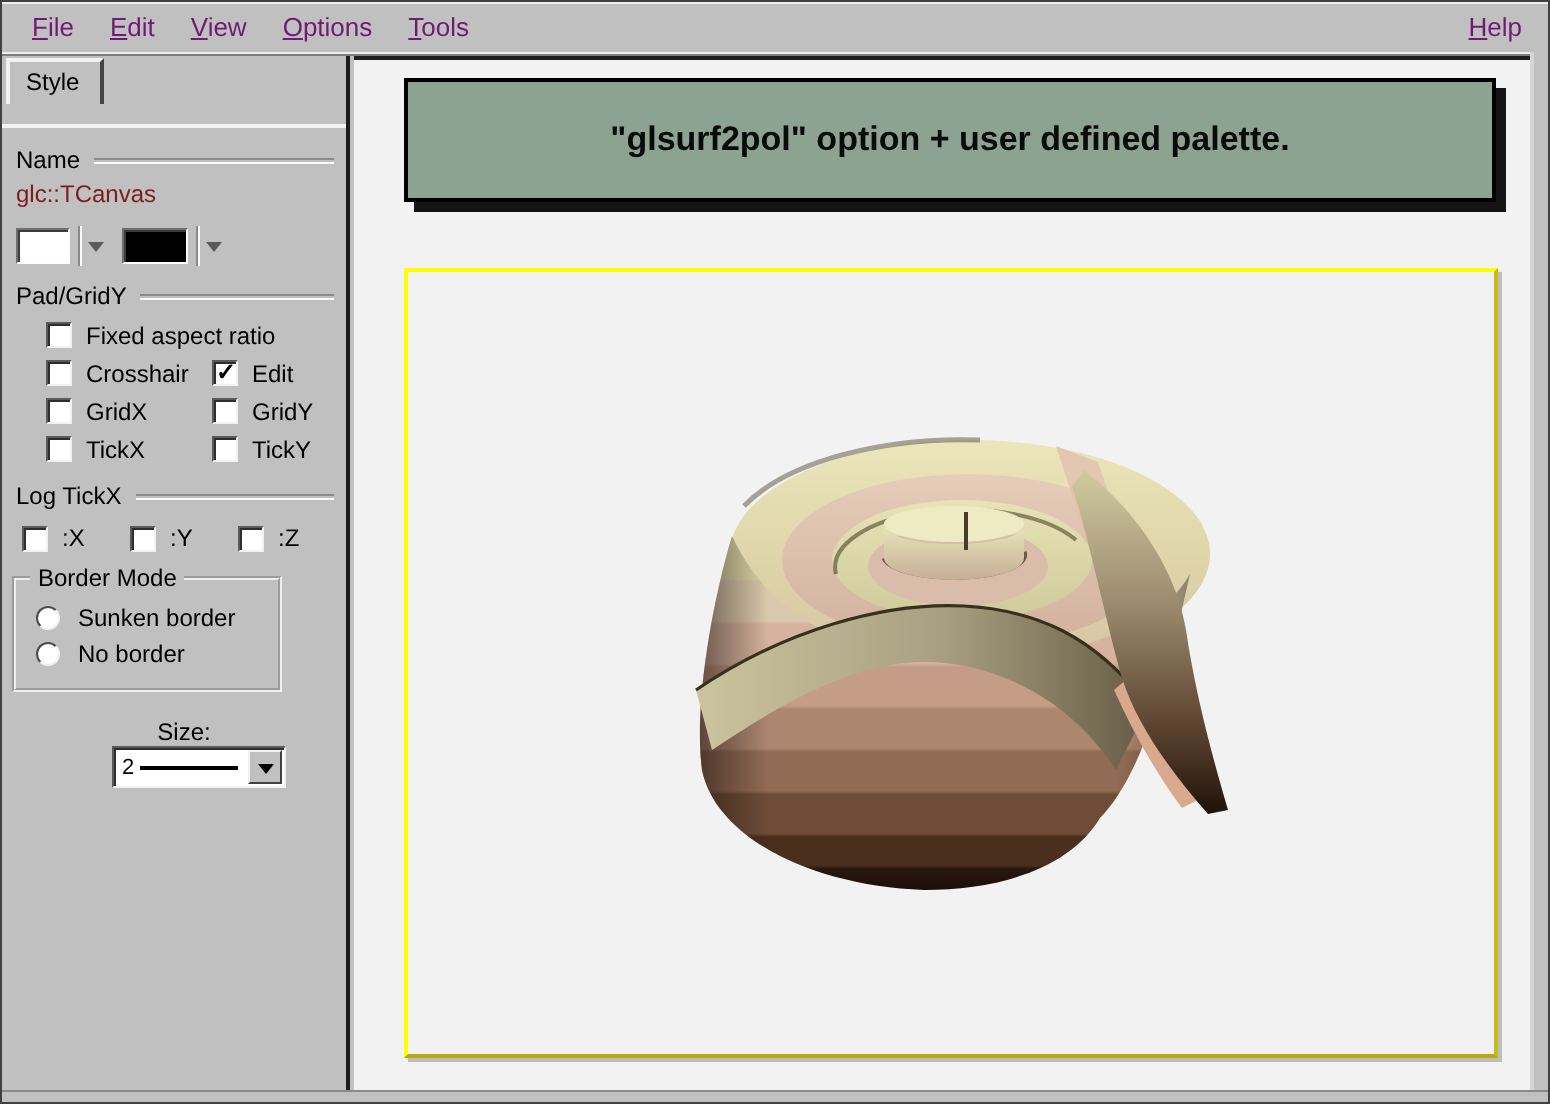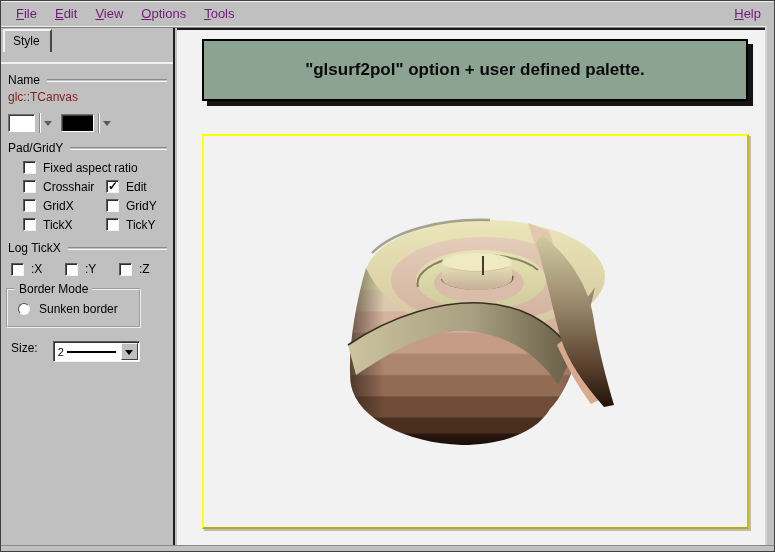--- a/index.html
+++ b/index.html
@@ -84,21 +84,21 @@
   .radio {
     width:12px; height:12px; border-radius:50%; background:#fff; flex:0 0 12px;
     border:1px solid; border-color:#4a4a4a #f2f2f2 #f2f2f2 #4a4a4a;
     position:relative; margin-right:9px;
   }
   .radio.selected::after {
     content:""; position:absolute; left:3px; top:3px; width:4px; height:4px;
     border-radius:50%; background:#000;
   }
 
-  .size-row { display:flex; align-items:flex-start; margin:13px 0 0 10px; }
+  .size-row { display:flex; align-items:center; margin:13px 0 0 10px;flex-direction:column; }
   .combo {
     margin-left:15px; width:87px; height:21px; background:#fff;
     border:1px solid; border-color:#5a5a5a #f2f2f2 #f2f2f2 #5a5a5a;
     box-shadow: inset 1px 1px 0 #2e2e2e;
     display:flex; align-items:center; padding-left:4px;
   }
   .combo .val { font-size:11px; }
   .combo .line-preview { flex:1; height:2px; background:#000; margin:0 5px 0 3px; }
   .combo-btn {
     width:17px; height:17px; margin-right:1px; background:#c0c0c0;
@@ -223,20 +223,24 @@
         <span class="checkbox"></span>
         <span>:Z</span>
       </span>
     </div>
 
     <div id="border-mode-box">
       <span class="box-title">Border Mode</span>
       <div class="radio-row">
         <span class="radio"></span>
         <span>Sunken border</span>
+      </div>
+      <div class="radio-row">
+        <span class="radio"></span>
+        <span>No border</span>
       </div>
     </div>
 
     <div class="size-row">
       <span>Size:</span>
       <span class="combo">
         <span class="val">2</span>
         <span class="line-preview"></span>
         <span class="combo-btn">
             <span class="tri"></span>

